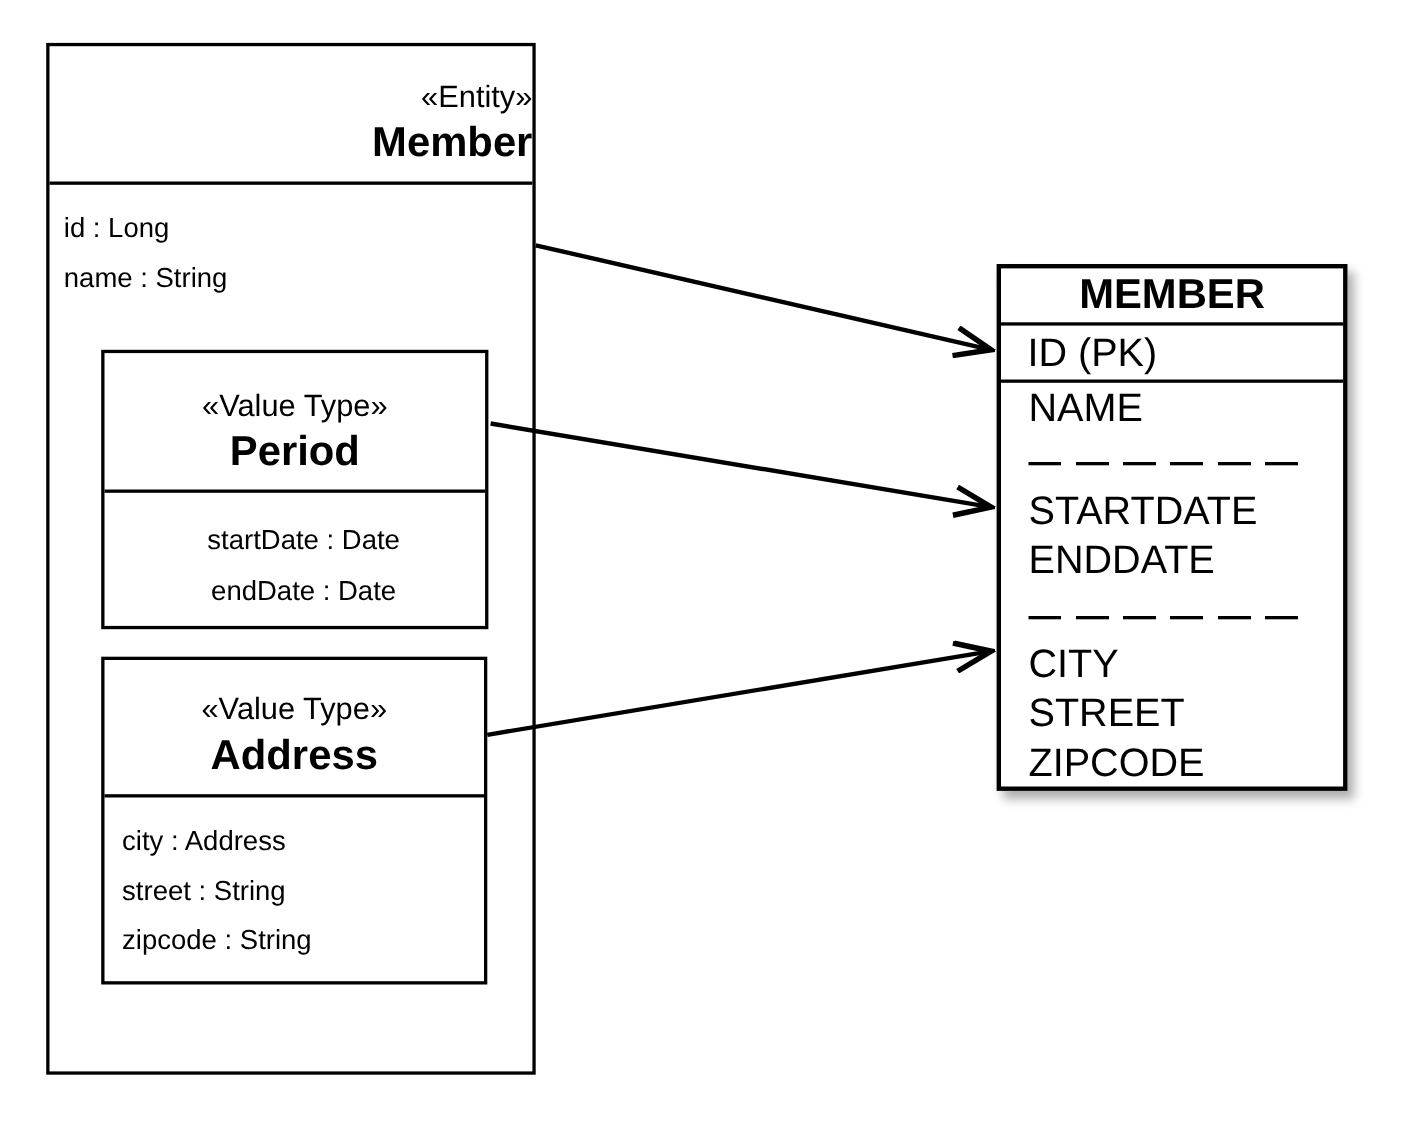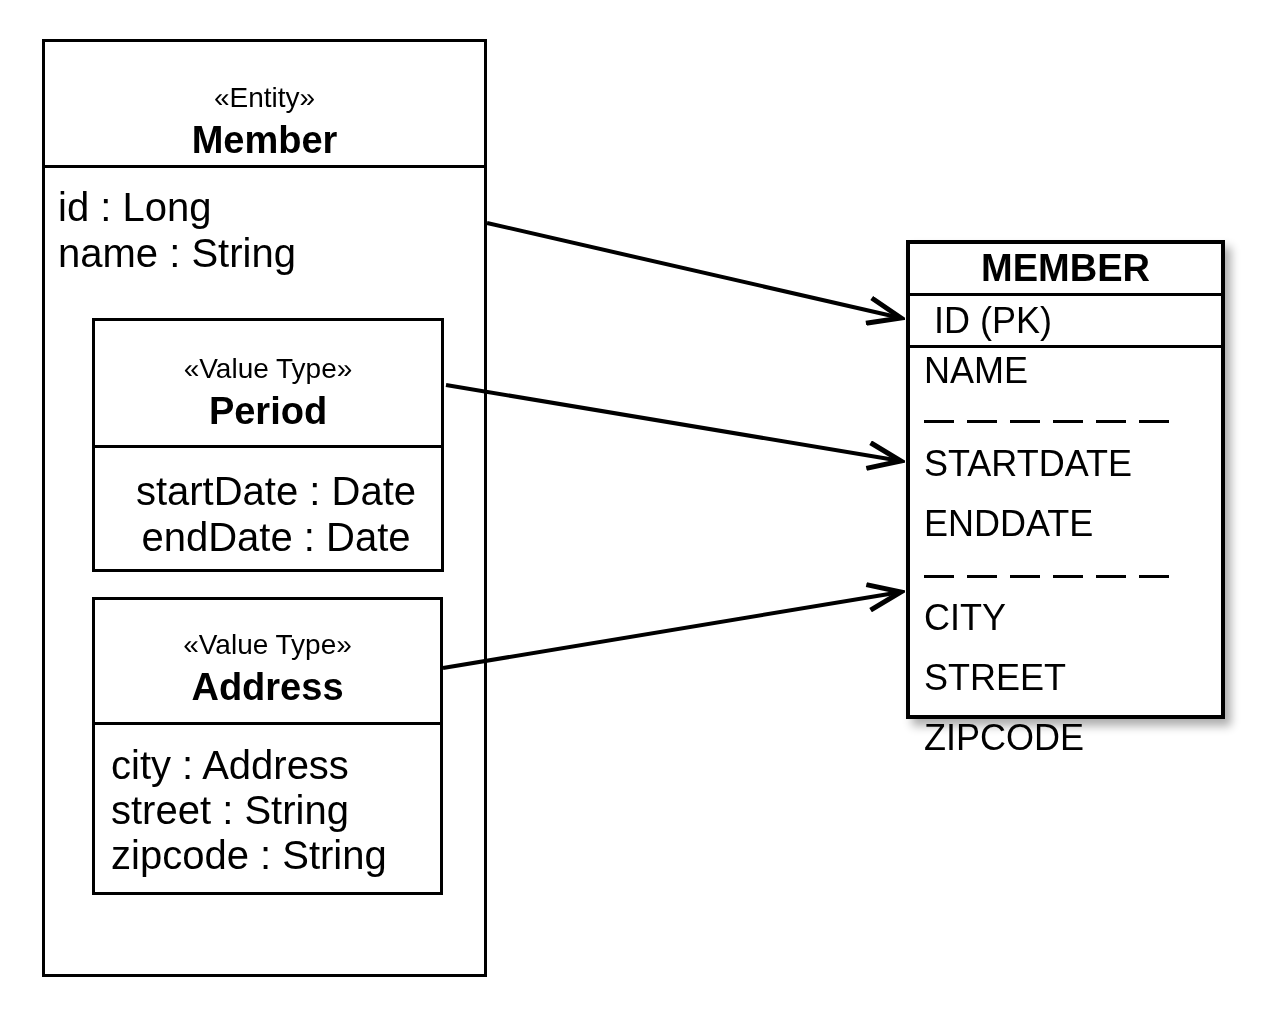--- a/index.html
+++ b/index.html
@@ -35,26 +35,26 @@
   }
   .uml-name {
     font-size: 38px;
     line-height: 46px;
     font-weight: 700;
   }
   .attr-list {
     box-sizing: border-box;
   }
   .attr {
-    font-size: 40px;
+    font-size: 25px;
     line-height: 46px;
     white-space: nowrap;
   }
   #member-box   { left: 42px;  top: 39px;  width: 445px; height: 938px; }
-  #member-box .box-header { height: 126px; padding-top: 37px; }
+  #member-box .box-header { height: 126px; padding-top: 27px; text-align: right; }
   #member-box .attr-list  { padding: 16px 0 0 13px; }
 
   #period-box   { left: 92px;  top: 318px; width: 352px; height: 254px; background:#ffffff; }
   #period-box .box-header { height: 127px; padding-top: 29px; }
   #period-box .attr-list  { padding: 20px 0 0 16px; text-align: center; }
 
   #address-box  { left: 92px;  top: 597px; width: 351px; height: 298px; background:#ffffff; }
   #address-box .box-header { height: 125px; padding-top: 26px; }
   #address-box .attr-list  { padding: 18px 0 0 16px; }
   #address-box .attr { line-height: 45px; }
@@ -92,27 +92,26 @@
     font-weight: 700;
   }
   .tbl-pk-row {
     box-sizing: border-box;
     height: 52px;
     line-height: 49px;
     border-bottom: 3px solid #000000;
     padding-left: 24px;
     font-size: 36px;
   }
-  .tbl-body { position: relative; }
+  .tbl-body { position: relative; padding-left: 11px; }
   .tbl-row {
     font-size: 36px;
     line-height: 45px;
     padding-left: 14px;
     white-space: nowrap;
-    margin-top: 15px;
   }
   .tbl-row.first { margin-top: 0; }
   .dash-sep {
     height: 3px;
     width: 248px;
     margin-left: 14px;
     background: repeating-linear-gradient(90deg,
       #000000 0px, #000000 30px,
       transparent 30px, transparent 43px);
   }

